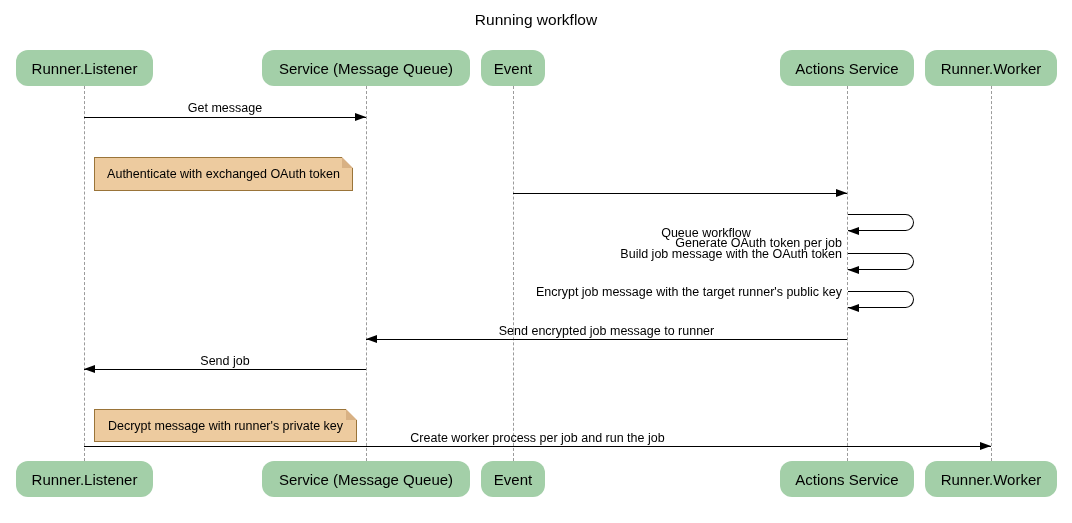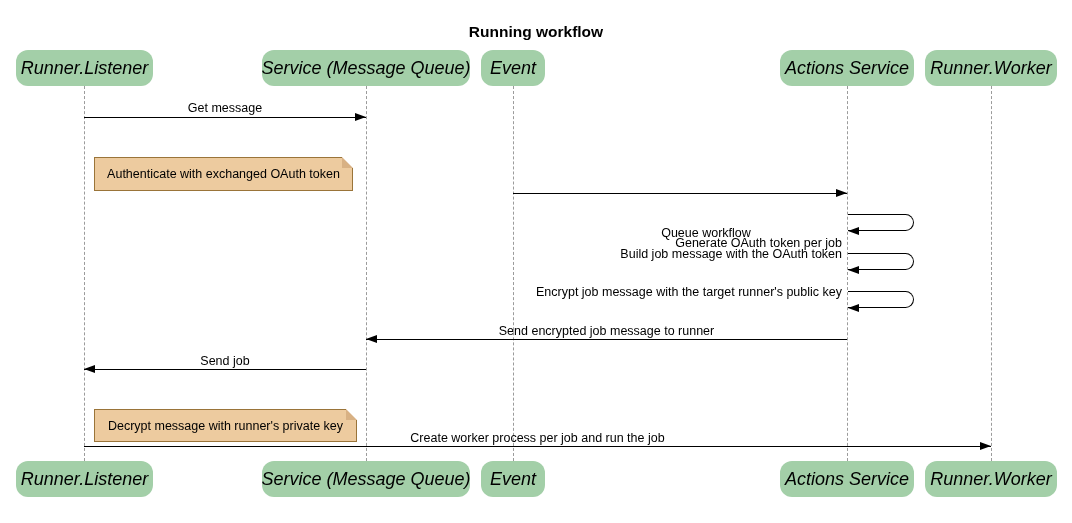--- a/index.html
+++ b/index.html
@@ -16,45 +16,44 @@
   .diagram {
     position: relative;
     width: 1072px;
     height: 523px;
     background: #ffffff;
     overflow: hidden;
     color: var(--text);
   }
   .title {
     position: absolute;
-    left: 0; top: 23px; width: 100%;
+    left: 0; top: 11px; width: 100%;
     text-align: center;
-    font-weight: bold;
+    font-weight: normal;
     font-size: 15.5px;
     color: #000;
   }
   .lifeline {
     position: absolute;
     top: 86px;
     height: 375px;
     width: 0;
     border-left: 1px dashed var(--lifeline);
   }
   .actor {
     position: absolute;
     height: 36px;
     background: var(--actor-fill);
     border-radius: 12px;
     display: flex;
     align-items: center;
     justify-content: center;
-    font-size: 18px;
+    font-size: 15px;
     color: #000;
     white-space: nowrap;
-    font-style: italic;
   }
   .mlabel {
     position: absolute;
     font-size: 12.5px;
     text-align: center;
     white-space: nowrap;
     color: #000;
   }
   .mlabel.right { text-align: right; }
   .mline {

